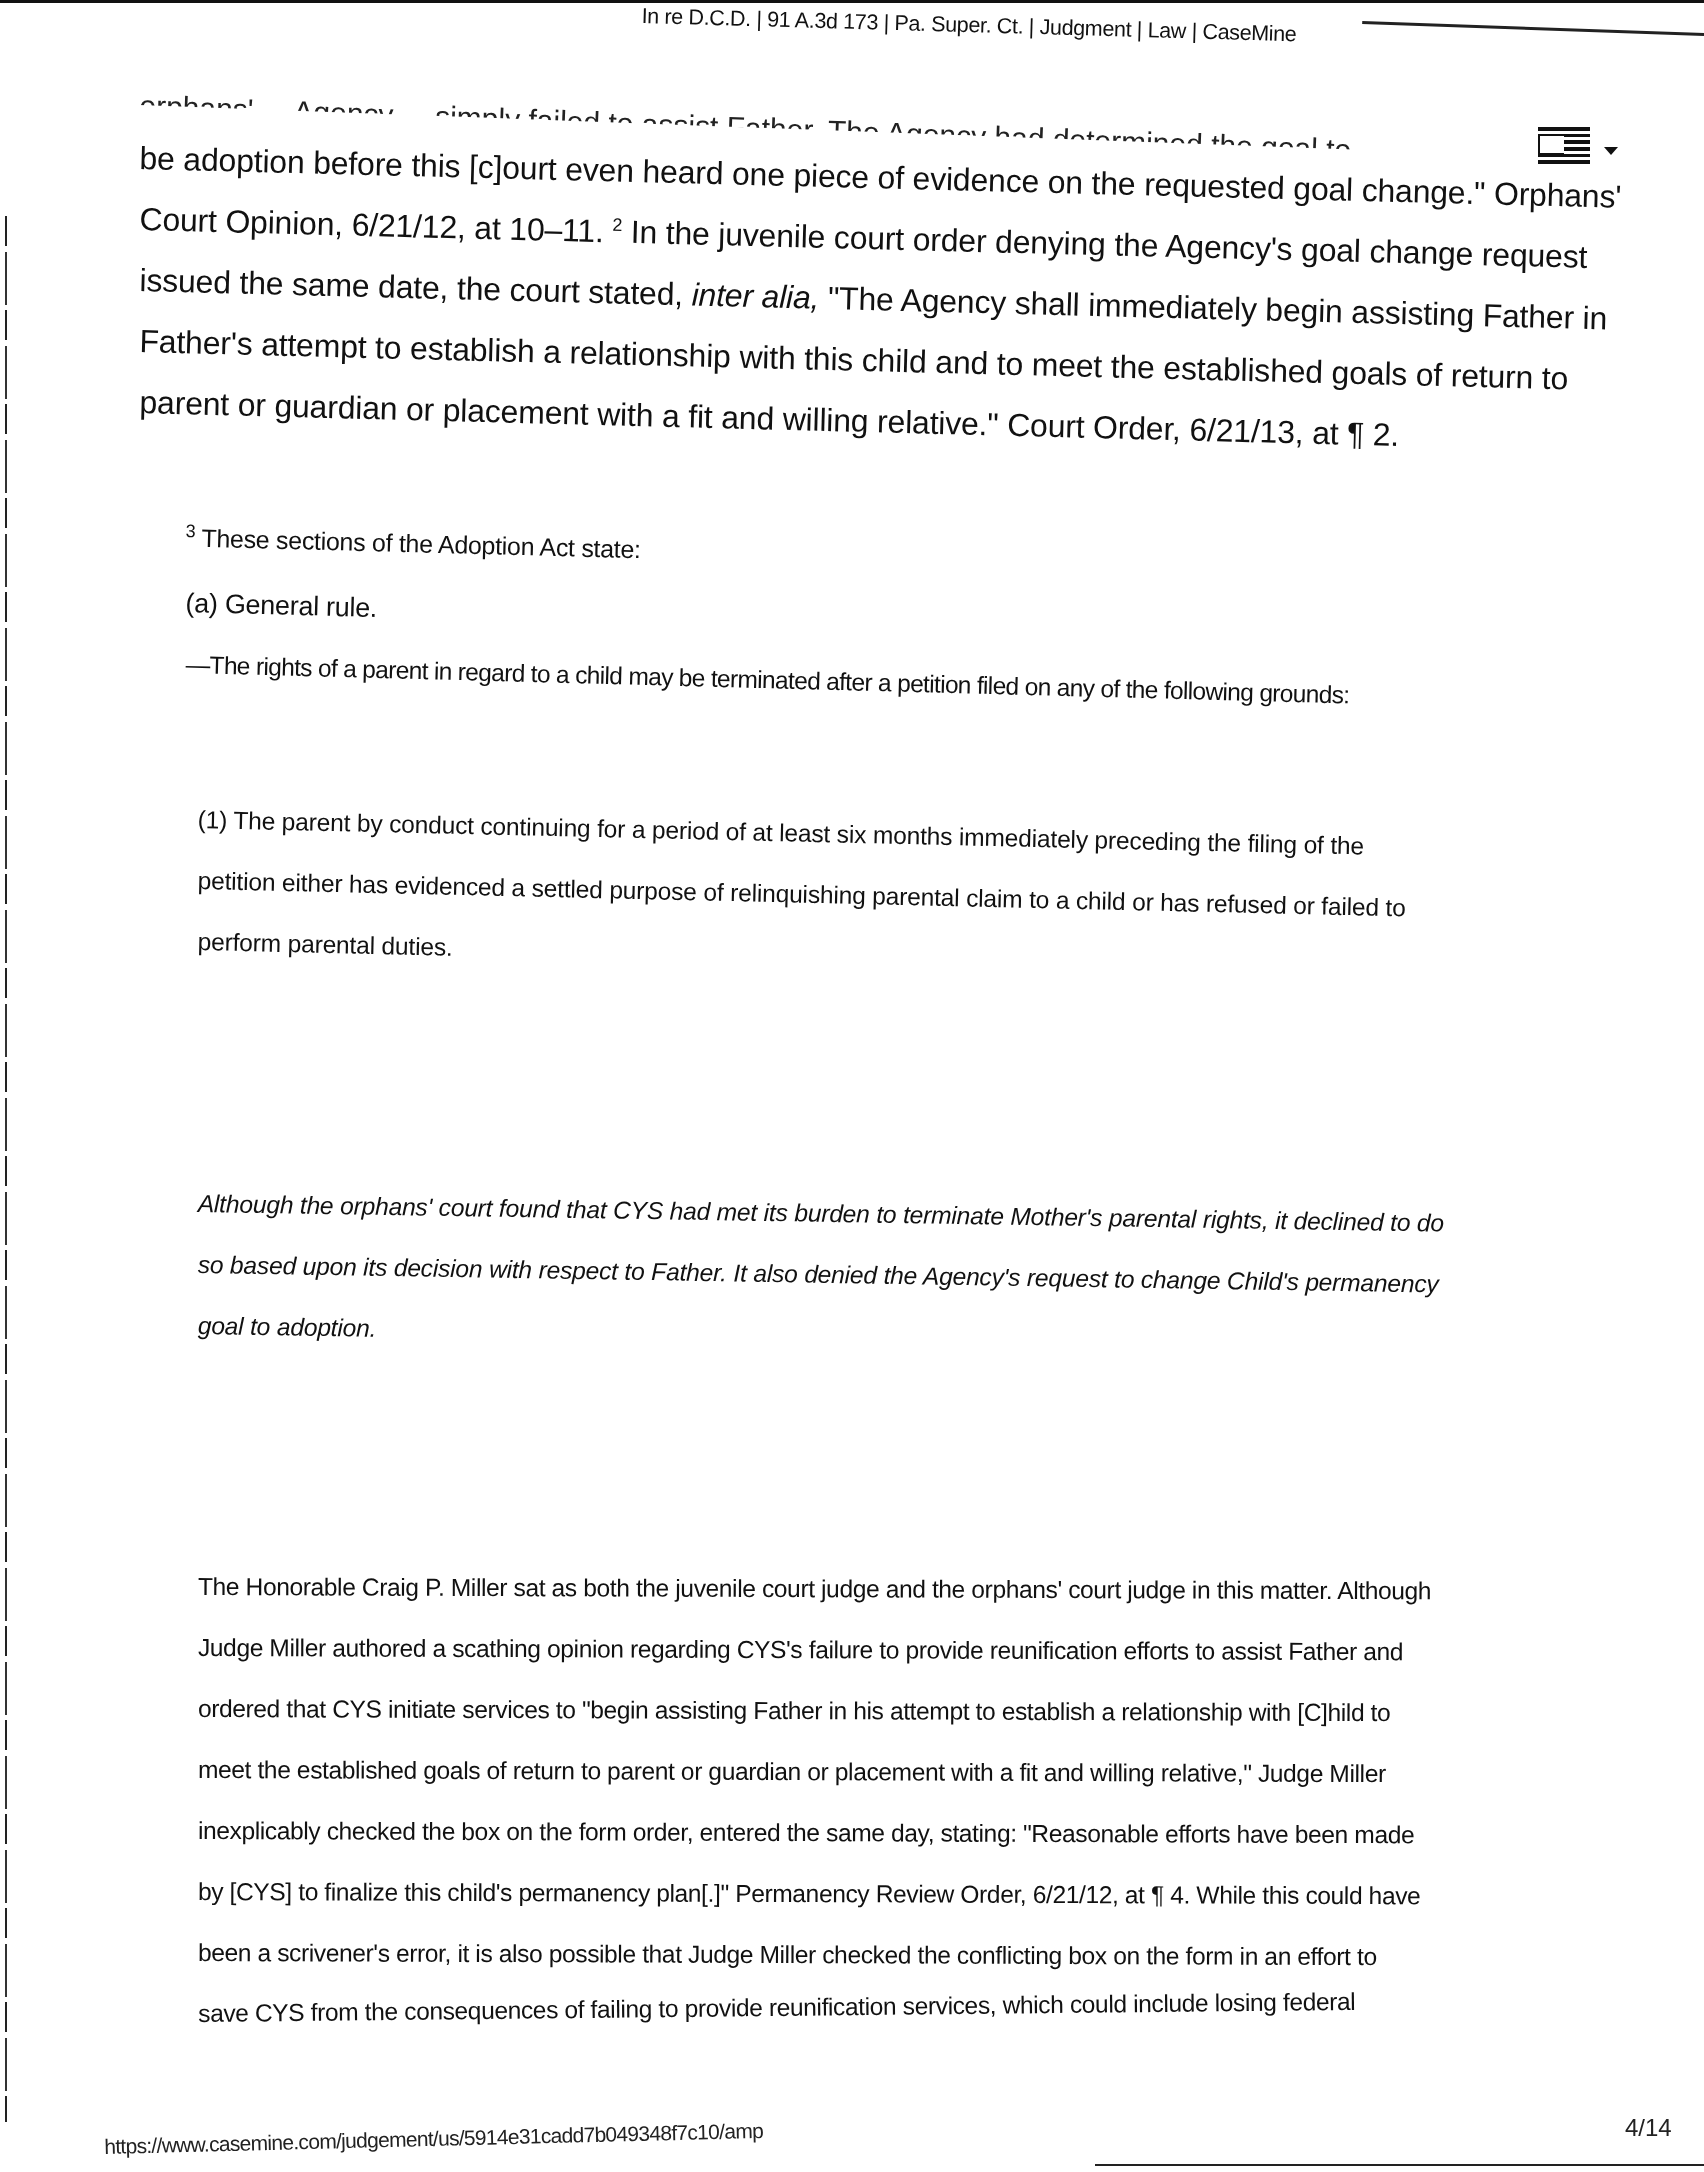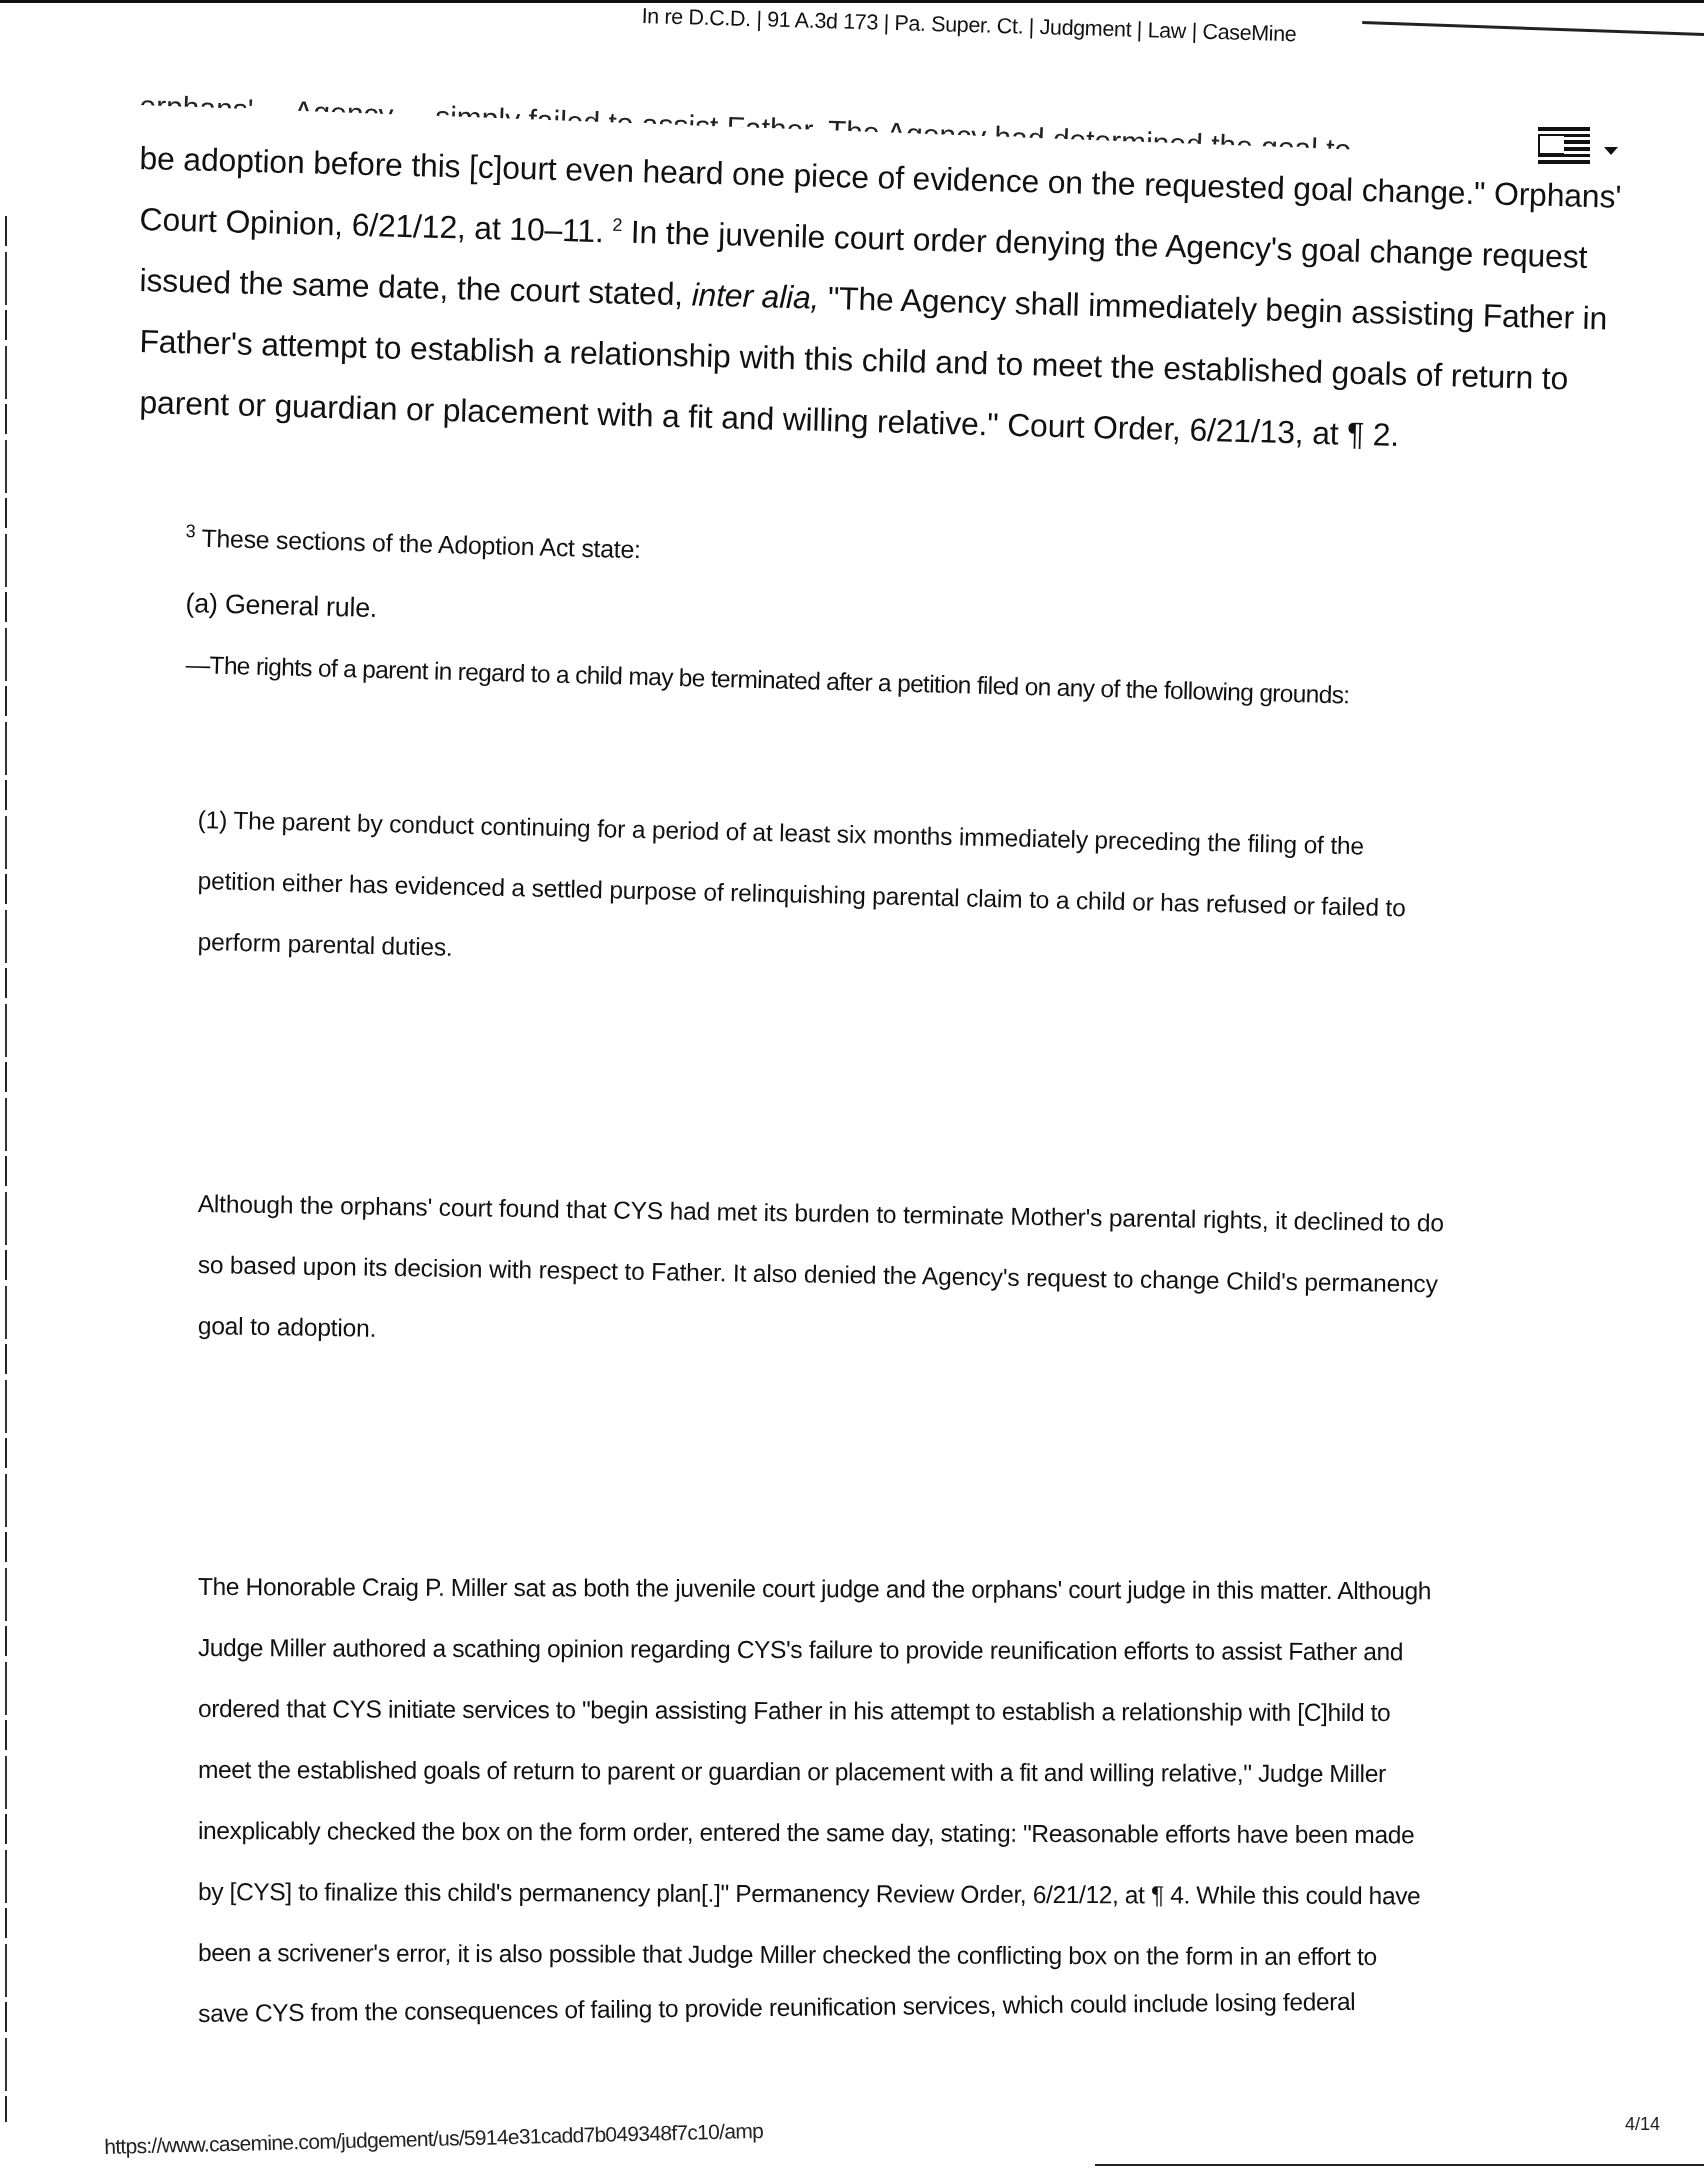--- a/index.html
+++ b/index.html
@@ -18,21 +18,21 @@
   .para1 { position:absolute; left:140px; top:140px; width:1489px; }
   .para1 .line { font-size:32px; white-space:nowrap; display:block; height:61px; transform:rotate(1.5deg); transform-origin:left top; letter-spacing:-0.2px; }
   .fn3 { position:absolute; left:186px; top:521px; width:1414px; }
   .fn3 .line { font-size:25px; white-space:nowrap; display:block; transform:rotate(1.5deg); transform-origin:left top; letter-spacing:-0.3px; }
   .sup { font-size:18px; vertical-align:super; }
   .block { position:absolute; left:198px; width:1385px; }
   .block .line { font-size:24.6px; white-space:nowrap; display:block; height:61px; transform:rotate(1.3deg); transform-origin:left top; letter-spacing:-0.2px; }
   .block2 .line { transform:rotate(0.9deg); height:61px; }
   .block3 .line { transform:rotate(0.2deg); height:61px; letter-spacing:-0.4px; }
   .footer-url { position:absolute; left:104px; top:2135px; font-size:21px; transform:rotate(-1.4deg); transform-origin:left top; letter-spacing:-0.7px; color:#222; white-space:nowrap; }
-  .page-num { position:absolute; left:1625px; top:2114px; font-size:18px; color:#222; }
+  .page-num { position:absolute; left:1625px; top:2114px; font-size:24px; color:#222; }
   em { font-style:italic; }
 </style>
 </head>
 <body>
 
 <div class="page">
   <div class="top-border"></div>
   <div class="corner-smudge"></div>
   <div class="left-edge"></div>
   <div class="bottom-edge"></div>
@@ -65,21 +65,21 @@
     <span class="line" style="height:63px;font-size:27px;">(a) General rule.</span>
     <span class="line" style="font-size:24.6px;letter-spacing:-0.7px;">—The rights of a parent in regard to a child may be terminated after a petition filed on any of the following grounds:</span>
   </div>
 
   <div class="block" style="top:806px;">
     <span class="line">(1) The parent by conduct continuing for a period of at least six months immediately preceding the filing of the</span>
     <span class="line">petition either has evidenced a settled purpose of relinquishing parental claim to a child or has refused or failed to</span>
     <span class="line">perform parental duties.</span>
   </div>
 
-  <div class="block block2" style="top:1190px;">
+  <div class="block block2" style="top:1190px;font-style:italic;">
     <span class="line">Although the orphans' court found that CYS had met its burden to terminate Mother's parental rights, it declined to do</span>
     <span class="line">so based upon its decision with respect to Father. It also denied the Agency's request to change Child's permanency</span>
     <span class="line">goal to adoption.</span>
   </div>
 
   <div class="block block3" style="top:1573px;">
     <span class="line">The Honorable Craig P. Miller sat as both the juvenile court judge and the orphans' court judge in this matter. Although</span>
     <span class="line">Judge Miller authored a scathing opinion regarding CYS's failure to provide reunification efforts to assist Father and</span>
     <span class="line">ordered that CYS initiate services to "begin assisting Father in his attempt to establish a relationship with [C]hild to</span>
     <span class="line">meet the established goals of return to parent or guardian or placement with a fit and willing relative," Judge Miller</span>

